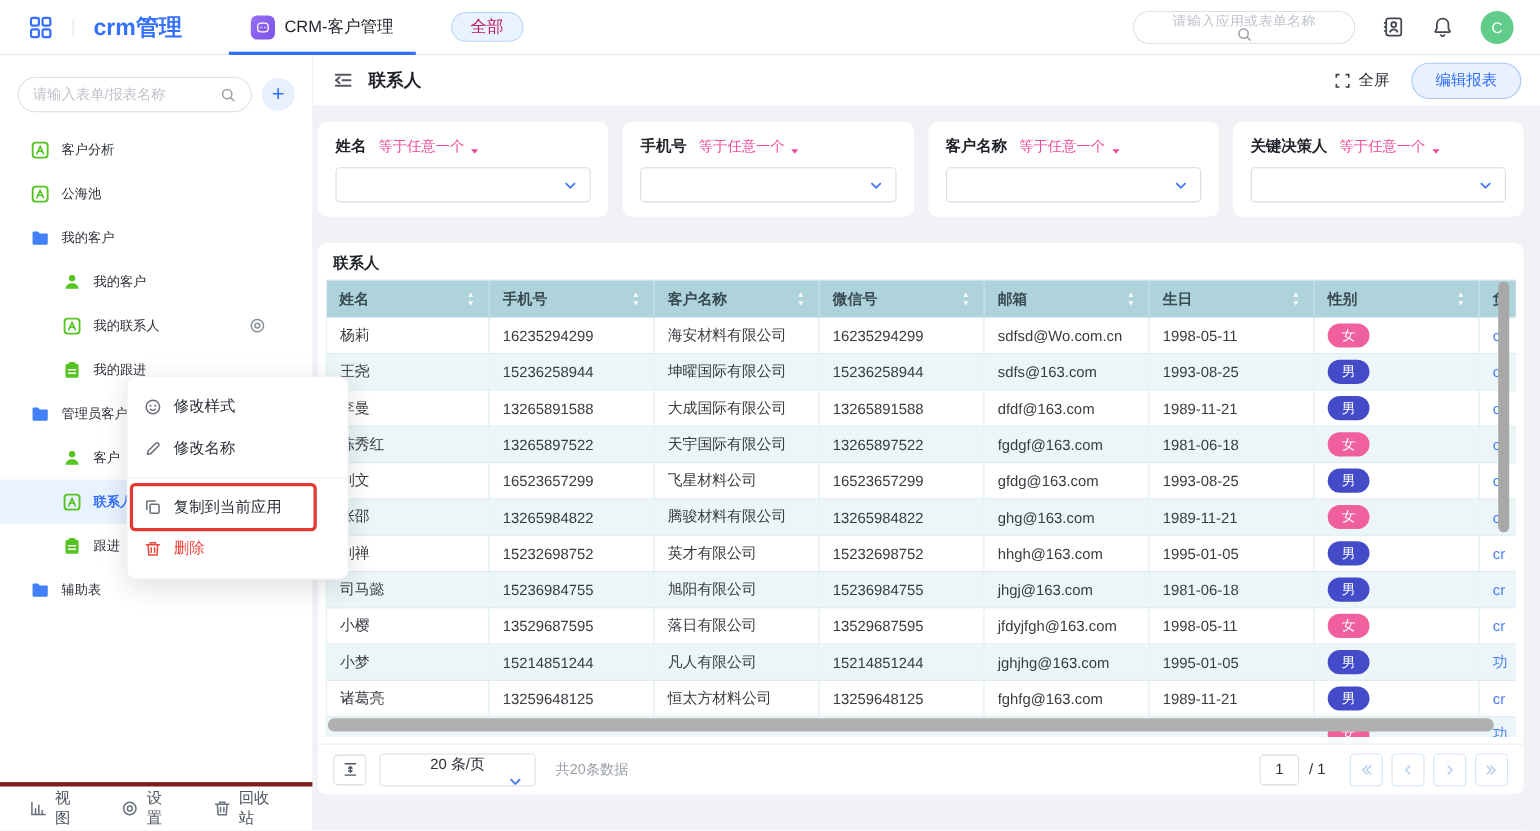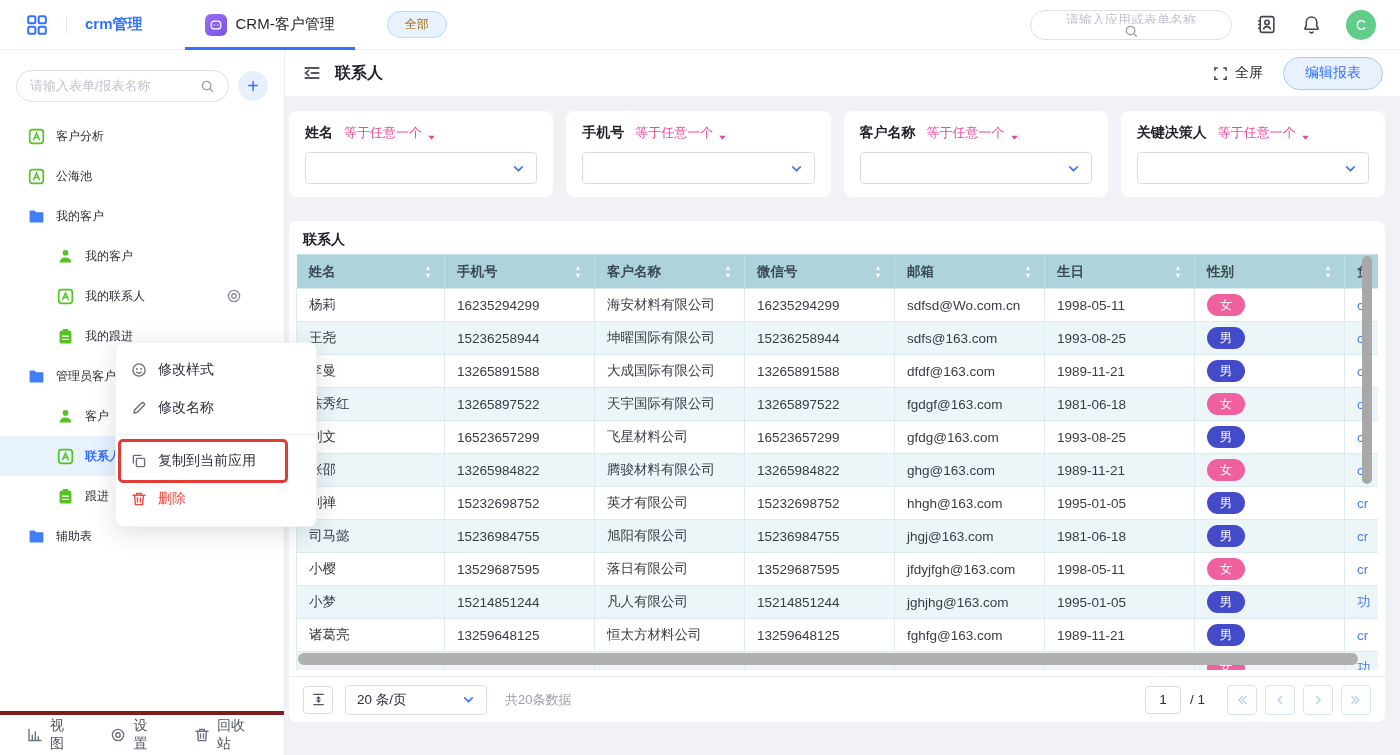--- a/index.html
+++ b/index.html
@@ -4,26 +4,26 @@
 <style>
   * { box-sizing: border-box; margin: 0; padding: 0; }
   html,body { width:1400px; height:755px; overflow:hidden; }
   body { font-family:"Liberation Sans","DejaVu Sans",sans-serif; background:#f0f2f6; position:relative; color:#2a2f36; }
   svg { display:block; }
 
   
   .topbar { height:50px; background:#fff; border-bottom:1px solid #e9edf2; display:flex; align-items:center; padding:0 24px 0 26px; position:relative; z-index:5; }
   .apps-btn { width:22px; height:22px; color:#3370ff; cursor:pointer; }
   .tb-divider { width:1px; height:16px; background:#e0e3e8; margin:0 18px; }
-  .workspace { color:#3370ff; font-size:15px; font-weight:bold; margin-right:42px; cursor:pointer; }
+  .workspace { color:#3370ff; font-size:21px; font-weight:bold; margin-right:42px; cursor:pointer; }
   .app-tab { display:flex; align-items:center; gap:9px; height:50px; padding:0 20px; position:relative; cursor:pointer; }
   .app-tab::after { content:""; position:absolute; left:0; right:0; bottom:0; height:3px; background:#3370ff; }
   .app-icon { width:22px; height:22px; border-radius:6px; background:linear-gradient(135deg,#9a70f5,#7a4fe8); color:#fff; display:flex; align-items:center; justify-content:center; }
   .app-tab-label { font-size:15px; color:#1f2329; }
-  .scope-pill { margin-left:32px; height:27px; padding:0 17px; display:flex; align-items:center; border:1px solid #b9d7fa; background:#e9f3ff; color:#a16207; border-radius:14px; font-size:12px; cursor:pointer; }
+  .scope-pill { margin-left:32px; height:27px; padding:0 17px; display:flex; align-items:center; border:1px solid #b9d7fa; background:#e9f3ff; color:#be185d; border-radius:14px; font-size:15px; cursor:pointer; }
   .tb-right { margin-left:auto; display:flex; align-items:center; gap:24px; }
   .tb-search { width:202px; height:30px; border:1px solid #dde0e5; border-radius:16px; display:flex; align-items:center; padding:0 13px; color:#c0c4cc; font-size:13px; cursor:text;flex-direction:column; }
   .tb-search .ph { flex:1; white-space:nowrap; overflow:hidden; }
   .tb-search .mag { width:15px; height:15px; color:#9ba1a8; }
   .tb-iconbtn { width:21px; height:21px; color:#41464f; cursor:pointer; }
   .avatar { width:30px; height:30px; border-radius:50%; background:#62cd8a; color:#fff; display:flex; align-items:center; justify-content:center; font-size:14px; cursor:pointer; }
 
   
   .app-body { display:flex; height:705px; }
 
@@ -78,21 +78,21 @@
   td.owner { color:#4b7ef5; cursor:pointer; }
   .pill { display:inline-flex; align-items:center; justify-content:center; min-width:38px; height:22px; padding:0 10px; border-radius:11px; color:#fff; font-size:12.5px; }
   .pill.f { background:#f0609f; }
   .pill.m { background:#444bc9; }
   .vscroll { position:absolute; top:2px; right:6px; width:10px; height:228px; border-radius:5px; background:#a8a8a8; cursor:grab; }
   .hscroll { position:absolute; left:2px; bottom:5px; width:1060px; height:12px; border-radius:6px; background:#b0b0b0; cursor:grab; }
 
   .pagination-bar { margin-top:auto; height:46px; border-top:1px solid #ececec; display:flex; align-items:center; padding:0 14px; gap:12px; background:#fff; }
   .pg-iconbtn { width:30px; height:28px; border:1px solid #d8dce3; border-radius:4px; display:flex; align-items:center; justify-content:center; color:#4e5560; cursor:pointer; }
   .pg-iconbtn svg { width:15px; height:15px; }
-  .pg-size-select { width:142px; height:30px; border:1px solid #d8dce3; border-radius:4px; display:flex; align-items:center; padding:0 11px; font-size:13.5px; color:#2a2f36; cursor:pointer; }
+  .pg-size-select { width:142px; height:30px; border:1px solid #d8dce3; border-radius:4px; display:flex; align-items:center; padding:0 11px; font-size:13.5px; color:#2a2f36; cursor:pointer;flex-direction:column; }
   .pg-size-select .chev { margin-left:auto; width:13px; height:13px; color:#4a7df0; }
   .pg-total { color:#9aa0a8; font-size:13px; margin-left:6px; }
   .pg-right { margin-left:auto; display:flex; align-items:center; }
   .pg-input { width:36px; height:28px; border:1px solid #d8dce3; border-radius:4px; display:flex; align-items:center; justify-content:center; font-size:13.5px; color:#2a2f36; cursor:text; }
   .pg-of { font-size:13.5px; color:#2a2f36; margin:0 14px 0 9px; }
   .pg-nav { width:30px; height:30px; border:1px solid #d3e4f6; border-radius:4px; margin-left:8px; display:flex; align-items:center; justify-content:center; color:#b9d3ef; cursor:pointer; }
   .pg-nav svg { width:14px; height:14px; }
 
   
   .context-menu { position:absolute; left:115px; top:342px; width:202px; background:#fff; border-radius:8px; box-shadow:0 6px 24px rgba(31,35,41,.14); border:1px solid #f0f1f3; padding:8px 0; z-index:60; }

